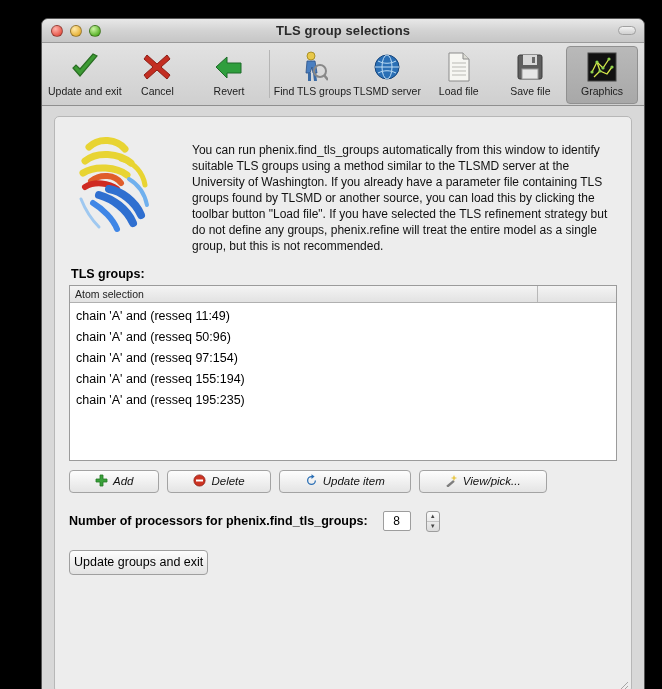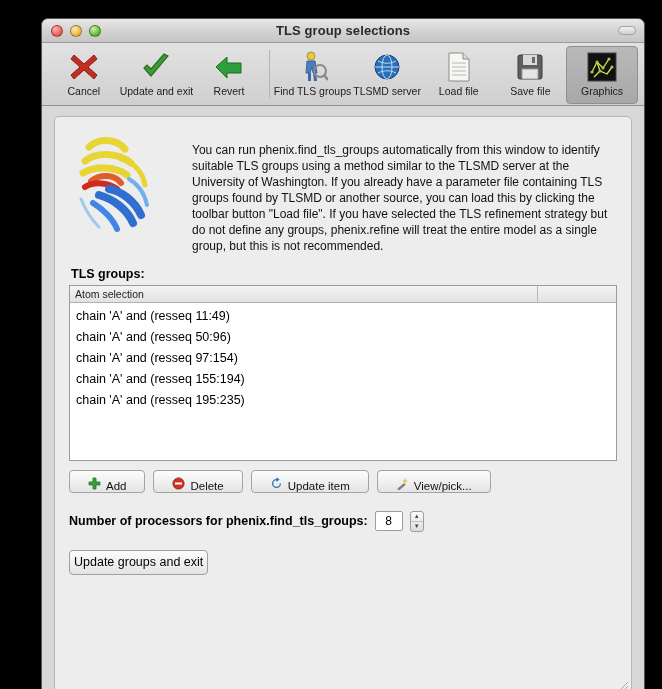--- a/index.html
+++ b/index.html
@@ -129,36 +129,37 @@
     font-size: 12.5px; color: #000;
     padding: 2px 0 2px 6px;
     line-height: 17px;
   }
   .btnrow { display: flex; gap: 8px; margin-top: 9px; }
   .sbtn {
     height: 23px;
     border: 1px solid #a3a3a3;
     border-radius: 4px;
     background: linear-gradient(to bottom,#fdfdfd,#e4e4e4);
-    display: flex; align-items: flex-end; gap: 5px;
-    padding: 0 18px;
+    display: flex; align-items: center; gap: 5px;
+    padding: 0 25px;
     font-size: 11.5px; color: #111;
     cursor: default;
+    font-style: italic;
   }
   .edit-row { display: flex; align-items: center; gap: 10px; margin-top: 14px; }
   .edit-row .lab { font-size: 12.5px; color: #000; }
   .edit-input {
     flex: 1 1 auto; height: 21px;
     border: 1px solid #9d9d9d;
     background: #fff;
     border-radius: 2px;
     font-size: 12px; padding: 0 4px;
     color: #000;
   }
-  .proc-row { display: flex; align-items: center; gap: 7px; margin-top: 18px; }
+  .proc-row { display: flex; align-items: center; gap: 15px; margin-top: 18px; }
   .proc-row .lab { font-size: 12.5px; font-weight: bold; color: #000; }
   .proc-input {
     width: 28px; height: 20px;
     border: 1px solid #9d9d9d; background: #fff;
     text-align: center; font-size: 12px; color: #000;
     border-radius: 2px;
   }
   .stepper {
     width: 14px; height: 21px;
     border: 1px solid #9d9d9d; border-radius: 3px;
@@ -197,34 +198,34 @@
         <div class="dot green"></div>
       </div>
       <div class="title-text">TLS group selections</div>
       <div class="resize-pill"></div>
     </div>
 
     <div class="toolbar">
 
       <div class="tbtn">
         <div class="glyph">
+          <svg width="32" height="30" viewBox="0 0 32 30">
+            <path d="M4 16 L11 24 L28 4 L24 2 L11 17 L7 13 Z" fill="#3d9b34" stroke="#2a6e24" stroke-width="1.2"></path>
+          </svg>
+        </div>
+        <div class="lbl">Update and exit</div>
+      </div>
+
+      <div class="tbtn">
+        <div class="glyph">
           <svg width="30" height="30" viewBox="0 0 30 30">
             <path d="M5 3 L15 12 L25 3 L28 7 L19 15 L28 23 L25 27 L15 18 L5 27 L2 23 L11 15 L2 7 Z" fill="#c32e22" stroke="#8d1d14" stroke-width="1"></path>
           </svg>
         </div>
         <div class="lbl">Cancel</div>
-      </div>
-
-      <div class="tbtn">
-        <div class="glyph">
-          <svg width="32" height="30" viewBox="0 0 32 30">
-            <path d="M4 16 L11 24 L28 4 L24 2 L11 17 L7 13 Z" fill="#3d9b34" stroke="#2a6e24" stroke-width="1.2"></path>
-          </svg>
-        </div>
-        <div class="lbl">Update and exit</div>
       </div>
 
       <div class="tbtn">
         <div class="glyph">
           <svg width="30" height="28" viewBox="0 0 30 28">
             <path d="M2 14 L13 4 L13 10 L27 10 L27 20 L13 20 L13 25 Z" fill="#2f9e3d" stroke="#1d6b28" stroke-width="1"></path>
           </svg>
         </div>
         <div class="lbl">Revert</div>
       </div>

